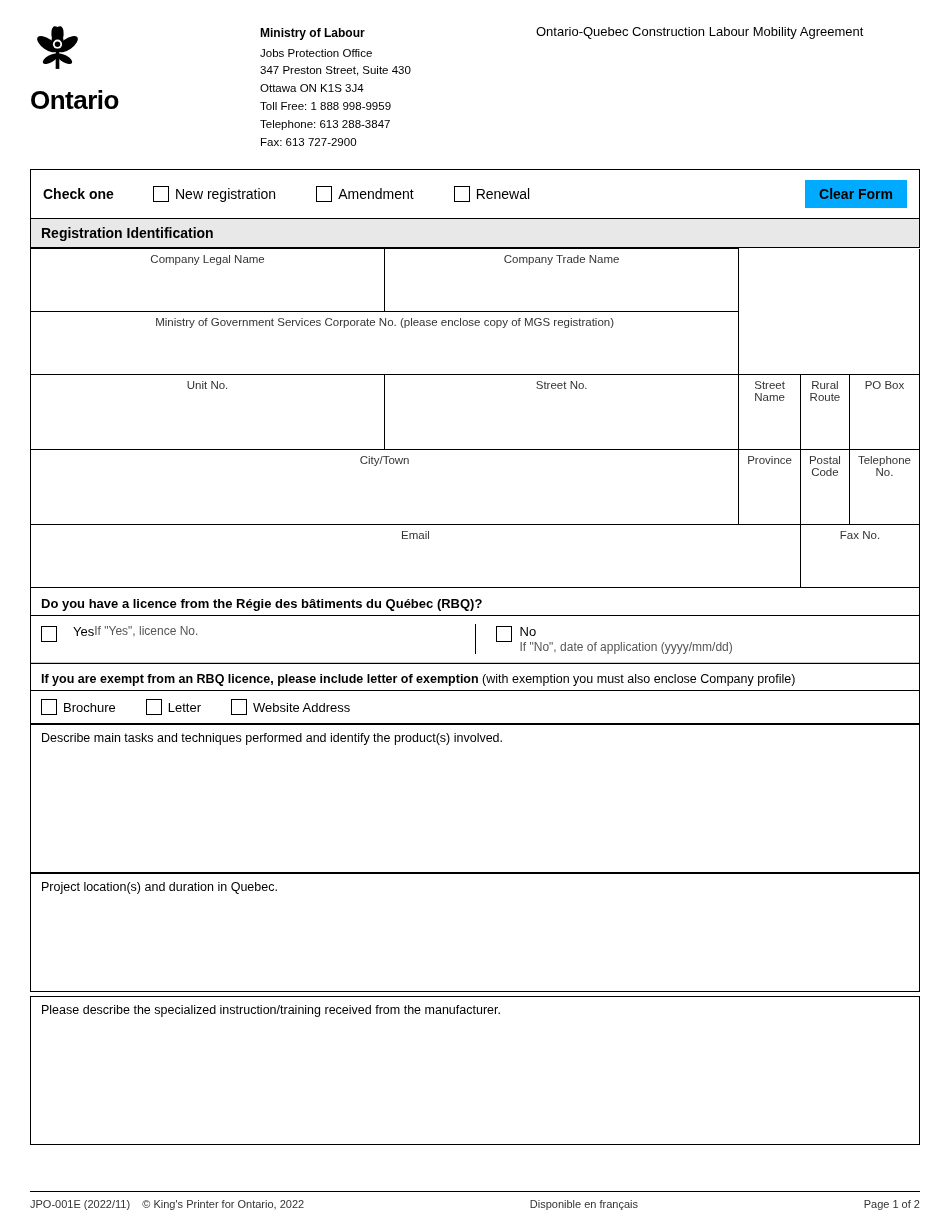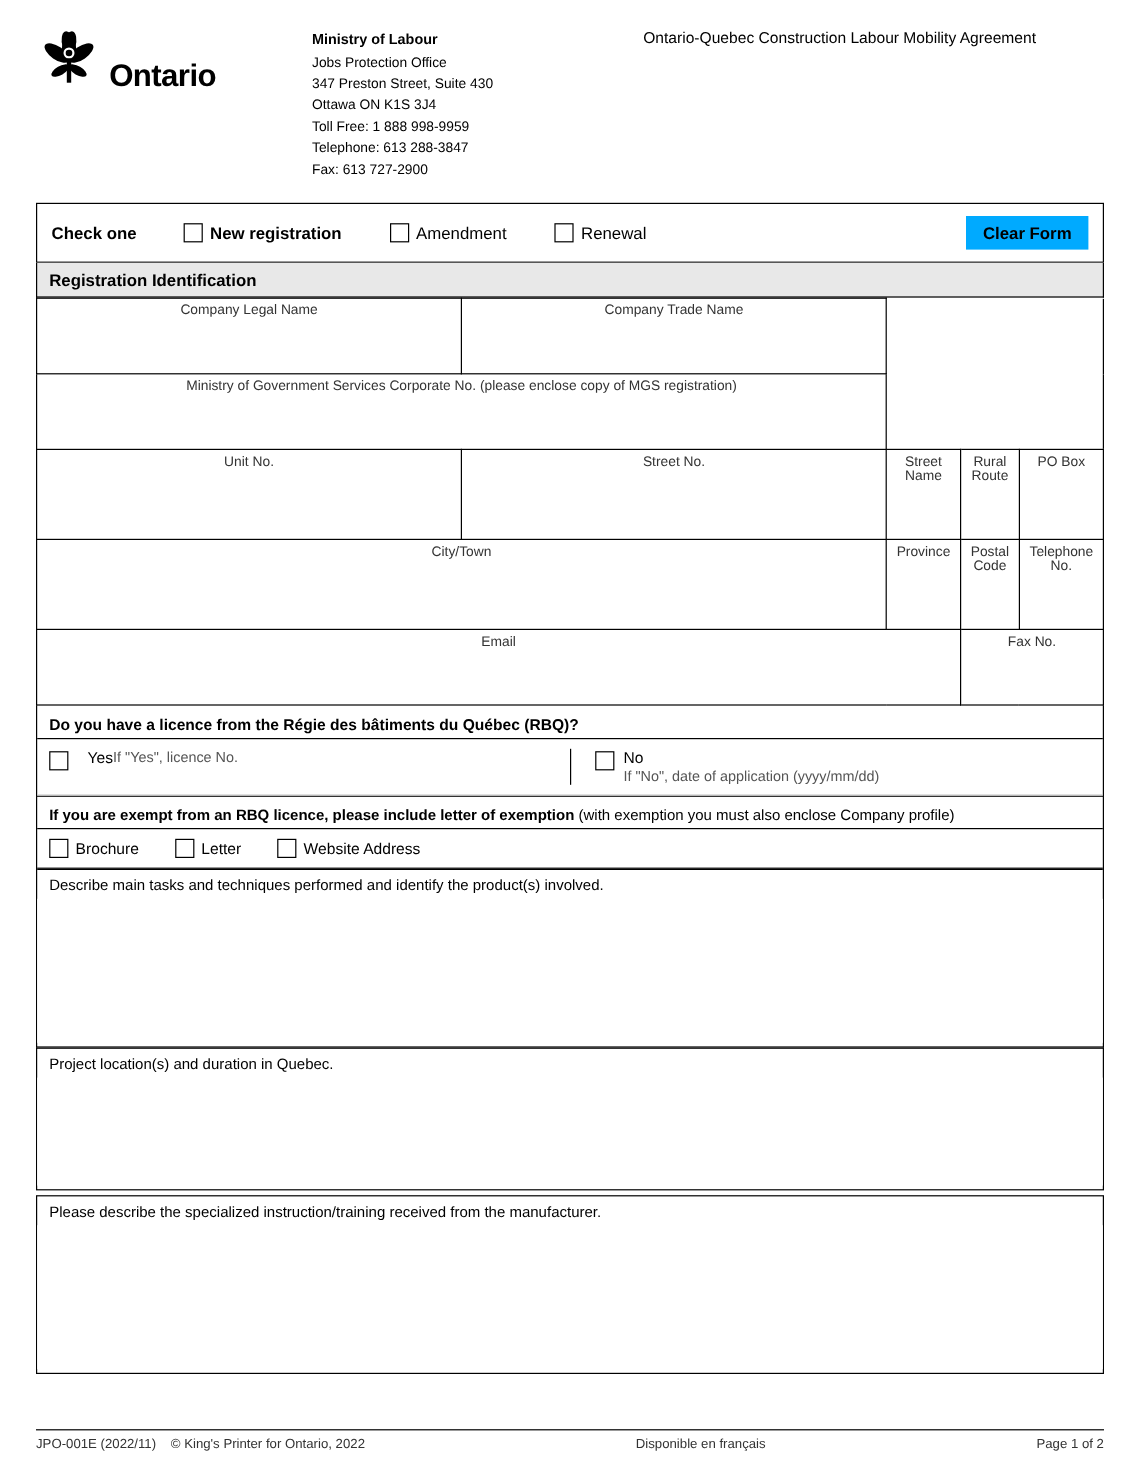--- a/index.html
+++ b/index.html
@@ -29,22 +29,23 @@
 
     .logo-area {
       display: flex;
       align-items: center;
       min-width: 200px;
       margin-right: 30px;
     }
 
     .ontario-logo {
       display: flex;
-      align-items: flex-end;
+      align-items: flex-start;
       gap: 6px;
+      flex-direction: column;
     }
 
     .logo-icon {
       width: 55px;
       height: 55px;
     }
 
     .ontario-text {
       font-size: 26px;
       font-weight: bold;
@@ -100,21 +101,21 @@
 
     .check-option {
       display: flex;
       align-items: center;
       margin-right: 40px;
       gap: 6px;
       font-size: 14px;
     }
 
     .check-option.bold-label {
-      font-weight: bold;
+      font-weight: normal;
       text-align: right;
     }
 
     .checkbox {
       width: 16px;
       height: 16px;
       border: 1.5px solid #000;
       display: inline-block;
       flex-shrink: 0;
       background: #fff;

